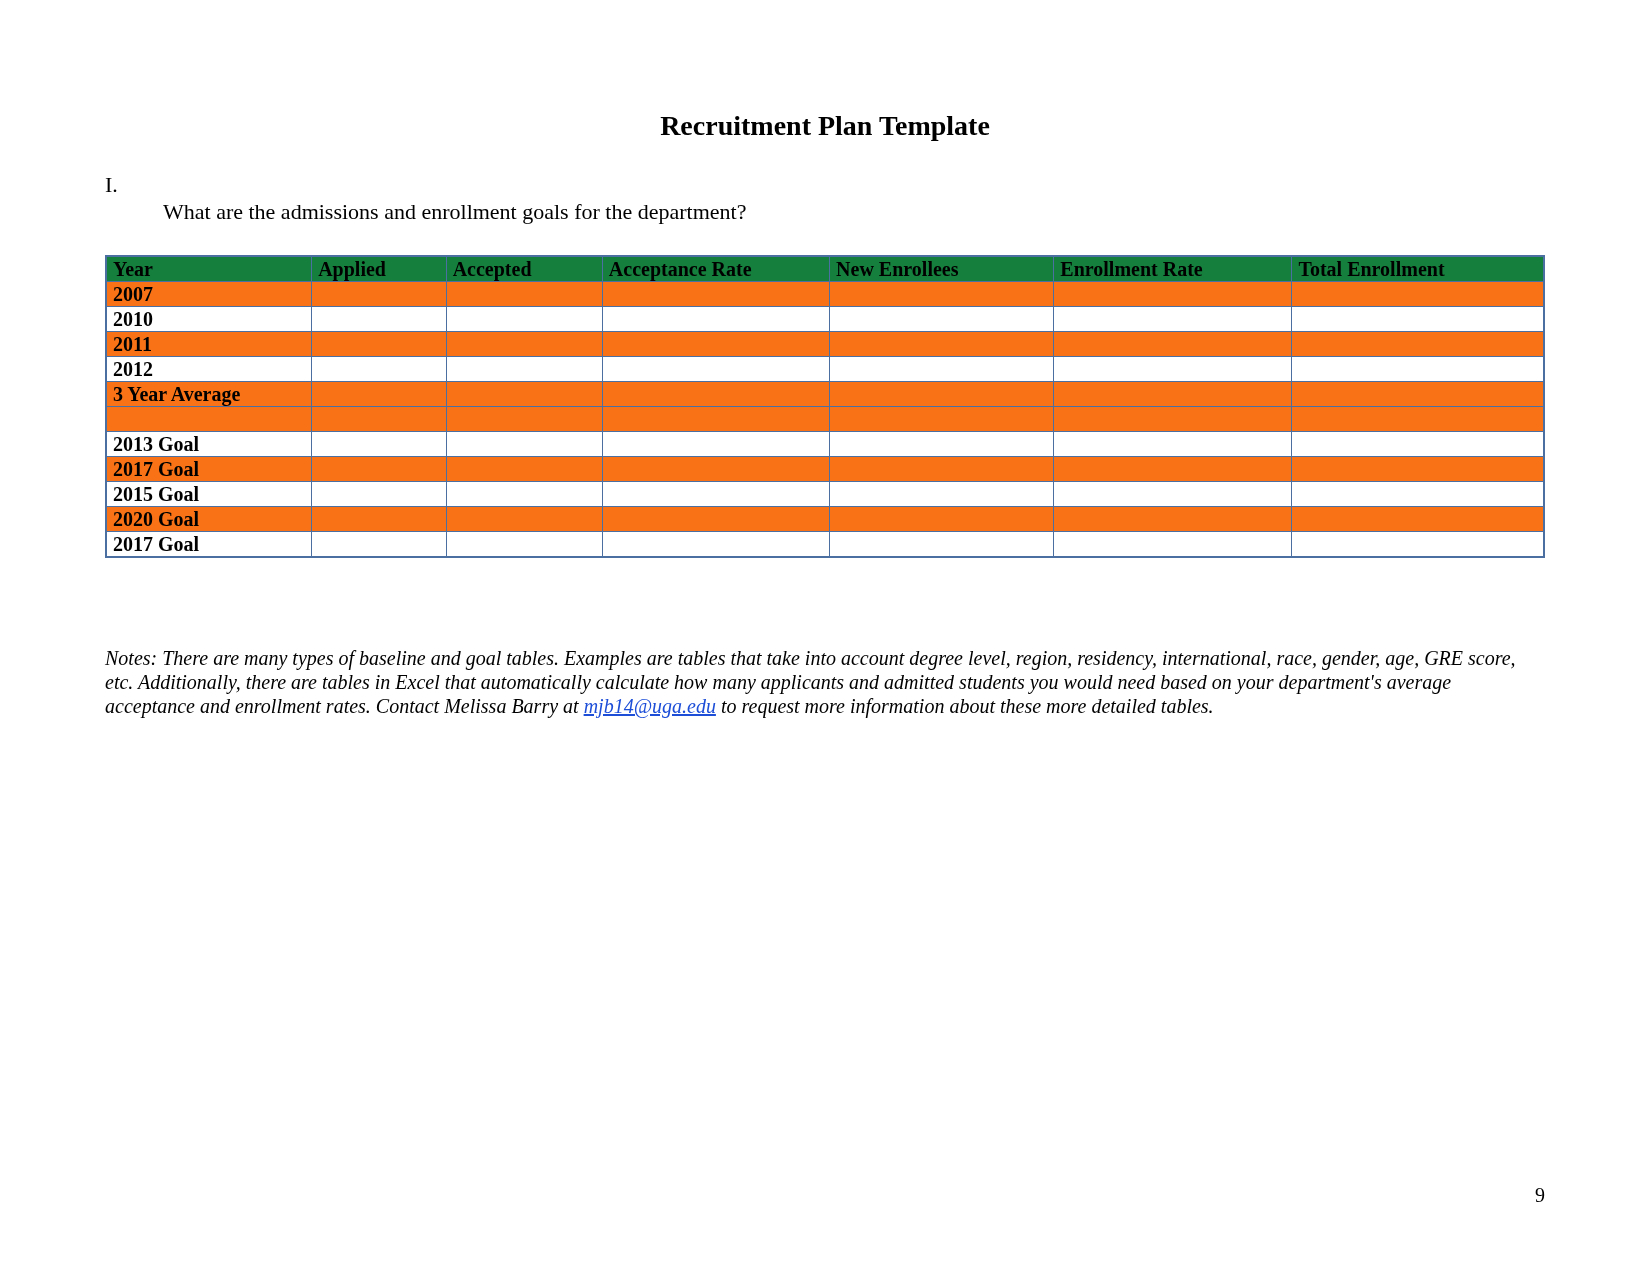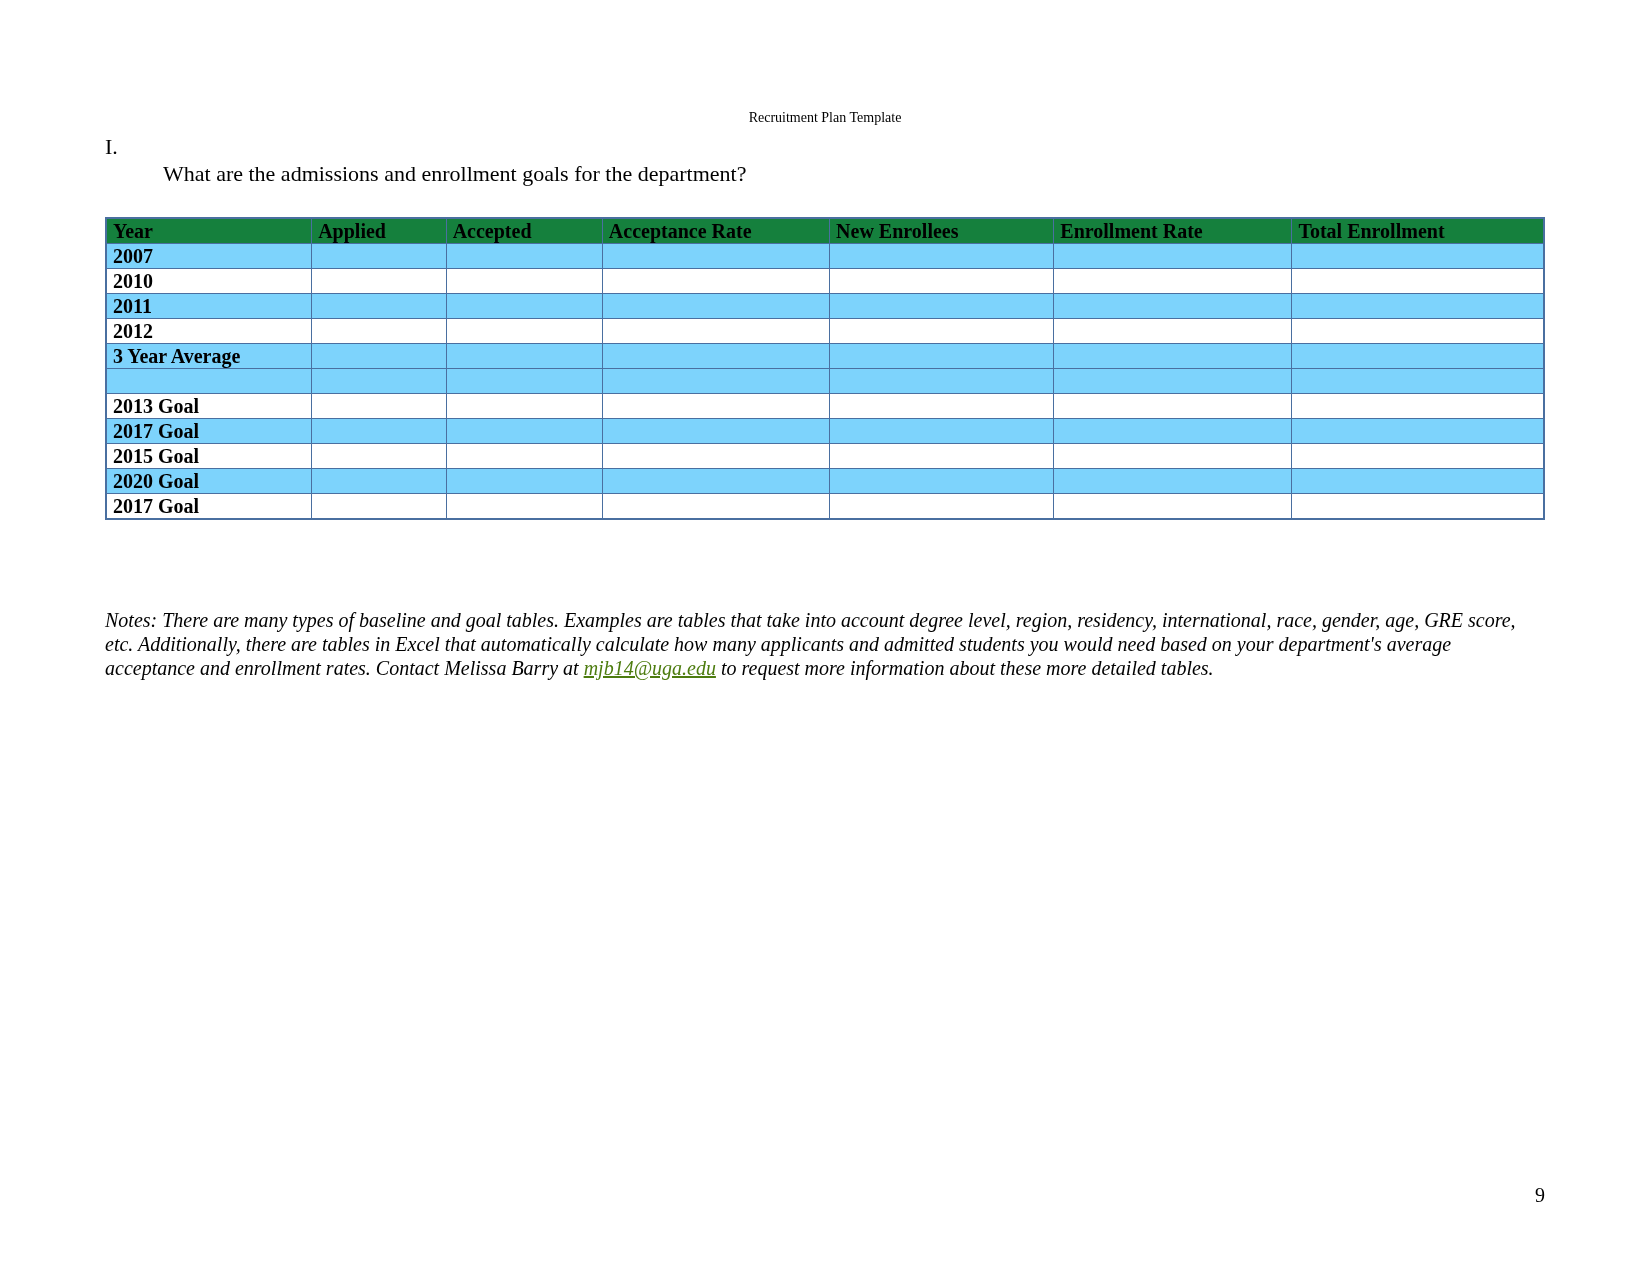--- a/index.html
+++ b/index.html
@@ -11,23 +11,23 @@
   }
   .page {
     width: 1650px;
     height: 1275px;
     position: relative;
     box-sizing: border-box;
     padding: 110px 105px 60px 105px;
   }
   .title {
     text-align: center;
-    font-weight: normal;
-    font-size: 14px;
-    margin-bottom: 8px;
+    font-weight: bold;
+    font-size: 28px;
+    margin-bottom: 30px;
   }
   .section-row {
     display: flex;
     font-size: 22px;
     margin-bottom: 30px;
   }
   .section-num {
     width: 58px;
     flex: 0 0 58px;
   }
@@ -54,39 +54,39 @@
   }
   table.plan th {
     font-weight: bold;
     background: #15803d;
   }
   table.plan .rowlabel {
     font-weight: bold;
   }
   table.plan tr.shaded td,
   table.plan tr.shaded th {
-    background: #7dd3fc;
+    background: #f97316;
   }
   
   .c0 { width: 133px; }
   .c1 { width: 87px;  }
   .c2 { width: 101px; }
   .c3 { width: 147px; }
   .c4 { width: 145px; }
   .c5 { width: 154px; }
   .c6 { width: 163px; }
 
   .notes {
     margin-top: 88px;
     font-style: italic;
     font-size: 20px;
     line-height: 1.20;
   }
   .notes a {
-    color: #4d7c0f;
+    color: #1d4ed8;
     text-decoration: underline;
   }
   .pagenum {
     position: absolute;
     right: 105px;
     bottom: 68px;
     font-size: 20px;
   }
 </style>
 </head>

